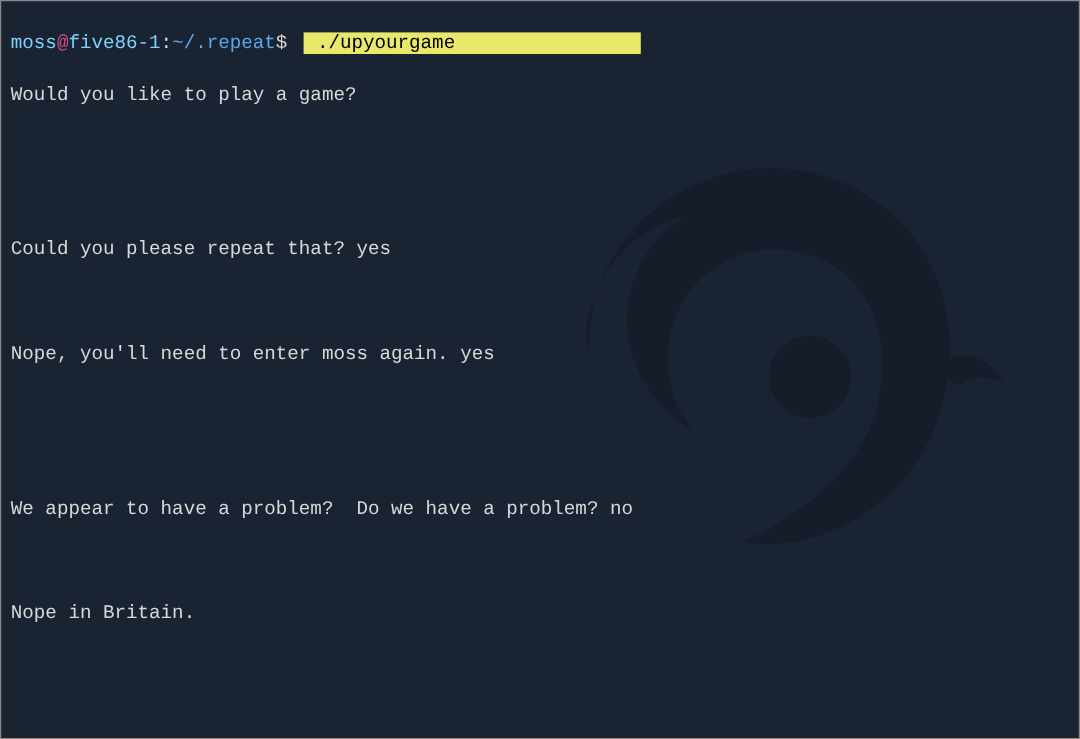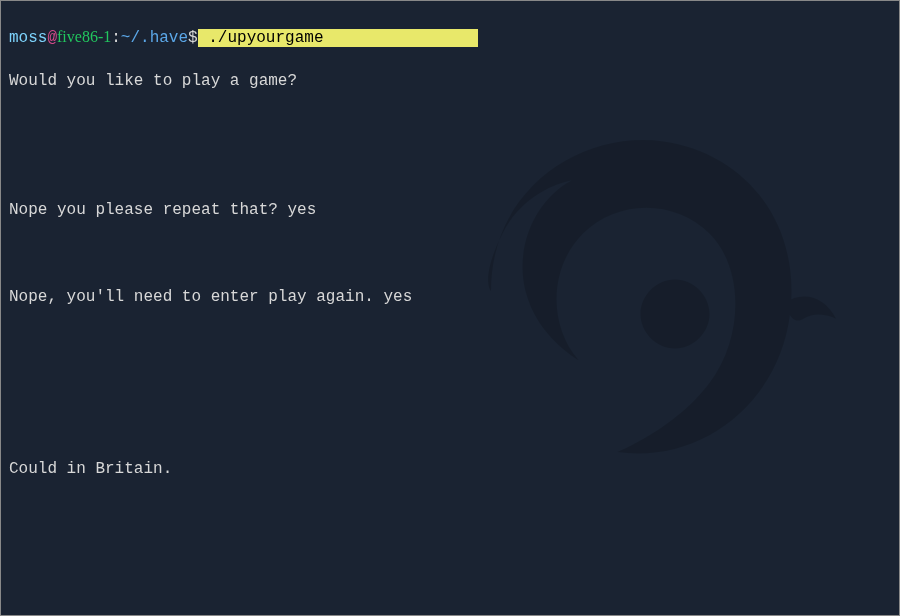--- a/index.html
+++ b/index.html
@@ -25,47 +25,48 @@
     pointer-events: none;
   }
   .terminal {
     position: relative;
     padding: 3px 8px 8px 8px;
     white-space: pre;
   }
   .prompt-line { display: block; }
   .user { color: #7dd3fc; }
   .at { color: #d44a8a; }
-  .host { color: #22c55e; font-family: Liberation Serif, serif; }
+  .host { color: #7dd3fc; }
   .colon { color: #d8d8d8; }
   .path { color: #5ba7e8; }
   .dollar { color: #d8d8d8; }
-  .cmd { background: #e8e86a; color: #000; padding: 0 1px; }
+  .cmd { background: #e8e86a; color: #000; padding: 0 1px; margin-left: 14px; }
   .line { display: block; }
   .blank { display: block; height: 1.35em; }
 </style>
 </head>
 <body>
 
 <svg class="dragon-bg" viewBox="0 0 200 200">
   <path fill="#000" d="M40,100 C40,55 80,30 115,35 C150,40 175,70 170,110 C165,150 130,175 95,170 C95,170 120,160 135,140 C150,120 150,90 135,75 C120,60 95,60 80,75 C65,90 65,115 78,130 C78,130 60,120 55,100 C50,80 60,60 75,52 C75,52 55,55 45,75 C35,95 40,100 40,100 Z M120,95 C128,95 135,102 135,110 C135,118 128,125 120,125 C112,125 105,118 105,110 C105,102 112,95 120,95 Z M168,105 C175,100 185,102 190,112 C190,112 182,108 176,112 C170,116 168,105 168,105 Z"></path>
 </svg>
 
 <div class="terminal">
-<span class="prompt-line"><span class="user">moss</span><span class="at">@</span><span class="host">five86-1</span><span class="colon">:</span><span class="path">~/.have</span><span class="dollar">$</span><span class="cmd"> ./upyourgame                </span></span>
+<span class="prompt-line"><span class="user">moss</span><span class="at">@</span><span class="host">five86-1</span><span class="colon">:</span><span class="path">~/.repeat</span><span class="dollar">$</span><span class="cmd"> ./upyourgame                </span></span>
 <span class="line">Would you like to play a game?</span>
 <span class="blank"></span>
 <span class="blank"></span>
-<span class="line">Nope you please repeat that? yes</span>
+<span class="line">Could you please repeat that? yes</span>
 <span class="blank"></span>
-<span class="line">Nope, you'll need to enter play again. yes</span>
+<span class="line">Nope, you'll need to enter moss again. yes</span>
 <span class="blank"></span>
 <span class="blank"></span>
+<span class="line">We appear to have a problem?  Do we have a problem? no</span>
 <span class="blank"></span>
-<span class="line">Could in Britain.</span>
+<span class="line">Nope in Britain.</span>
 
 
 
 
 
 
 
 
 
 

